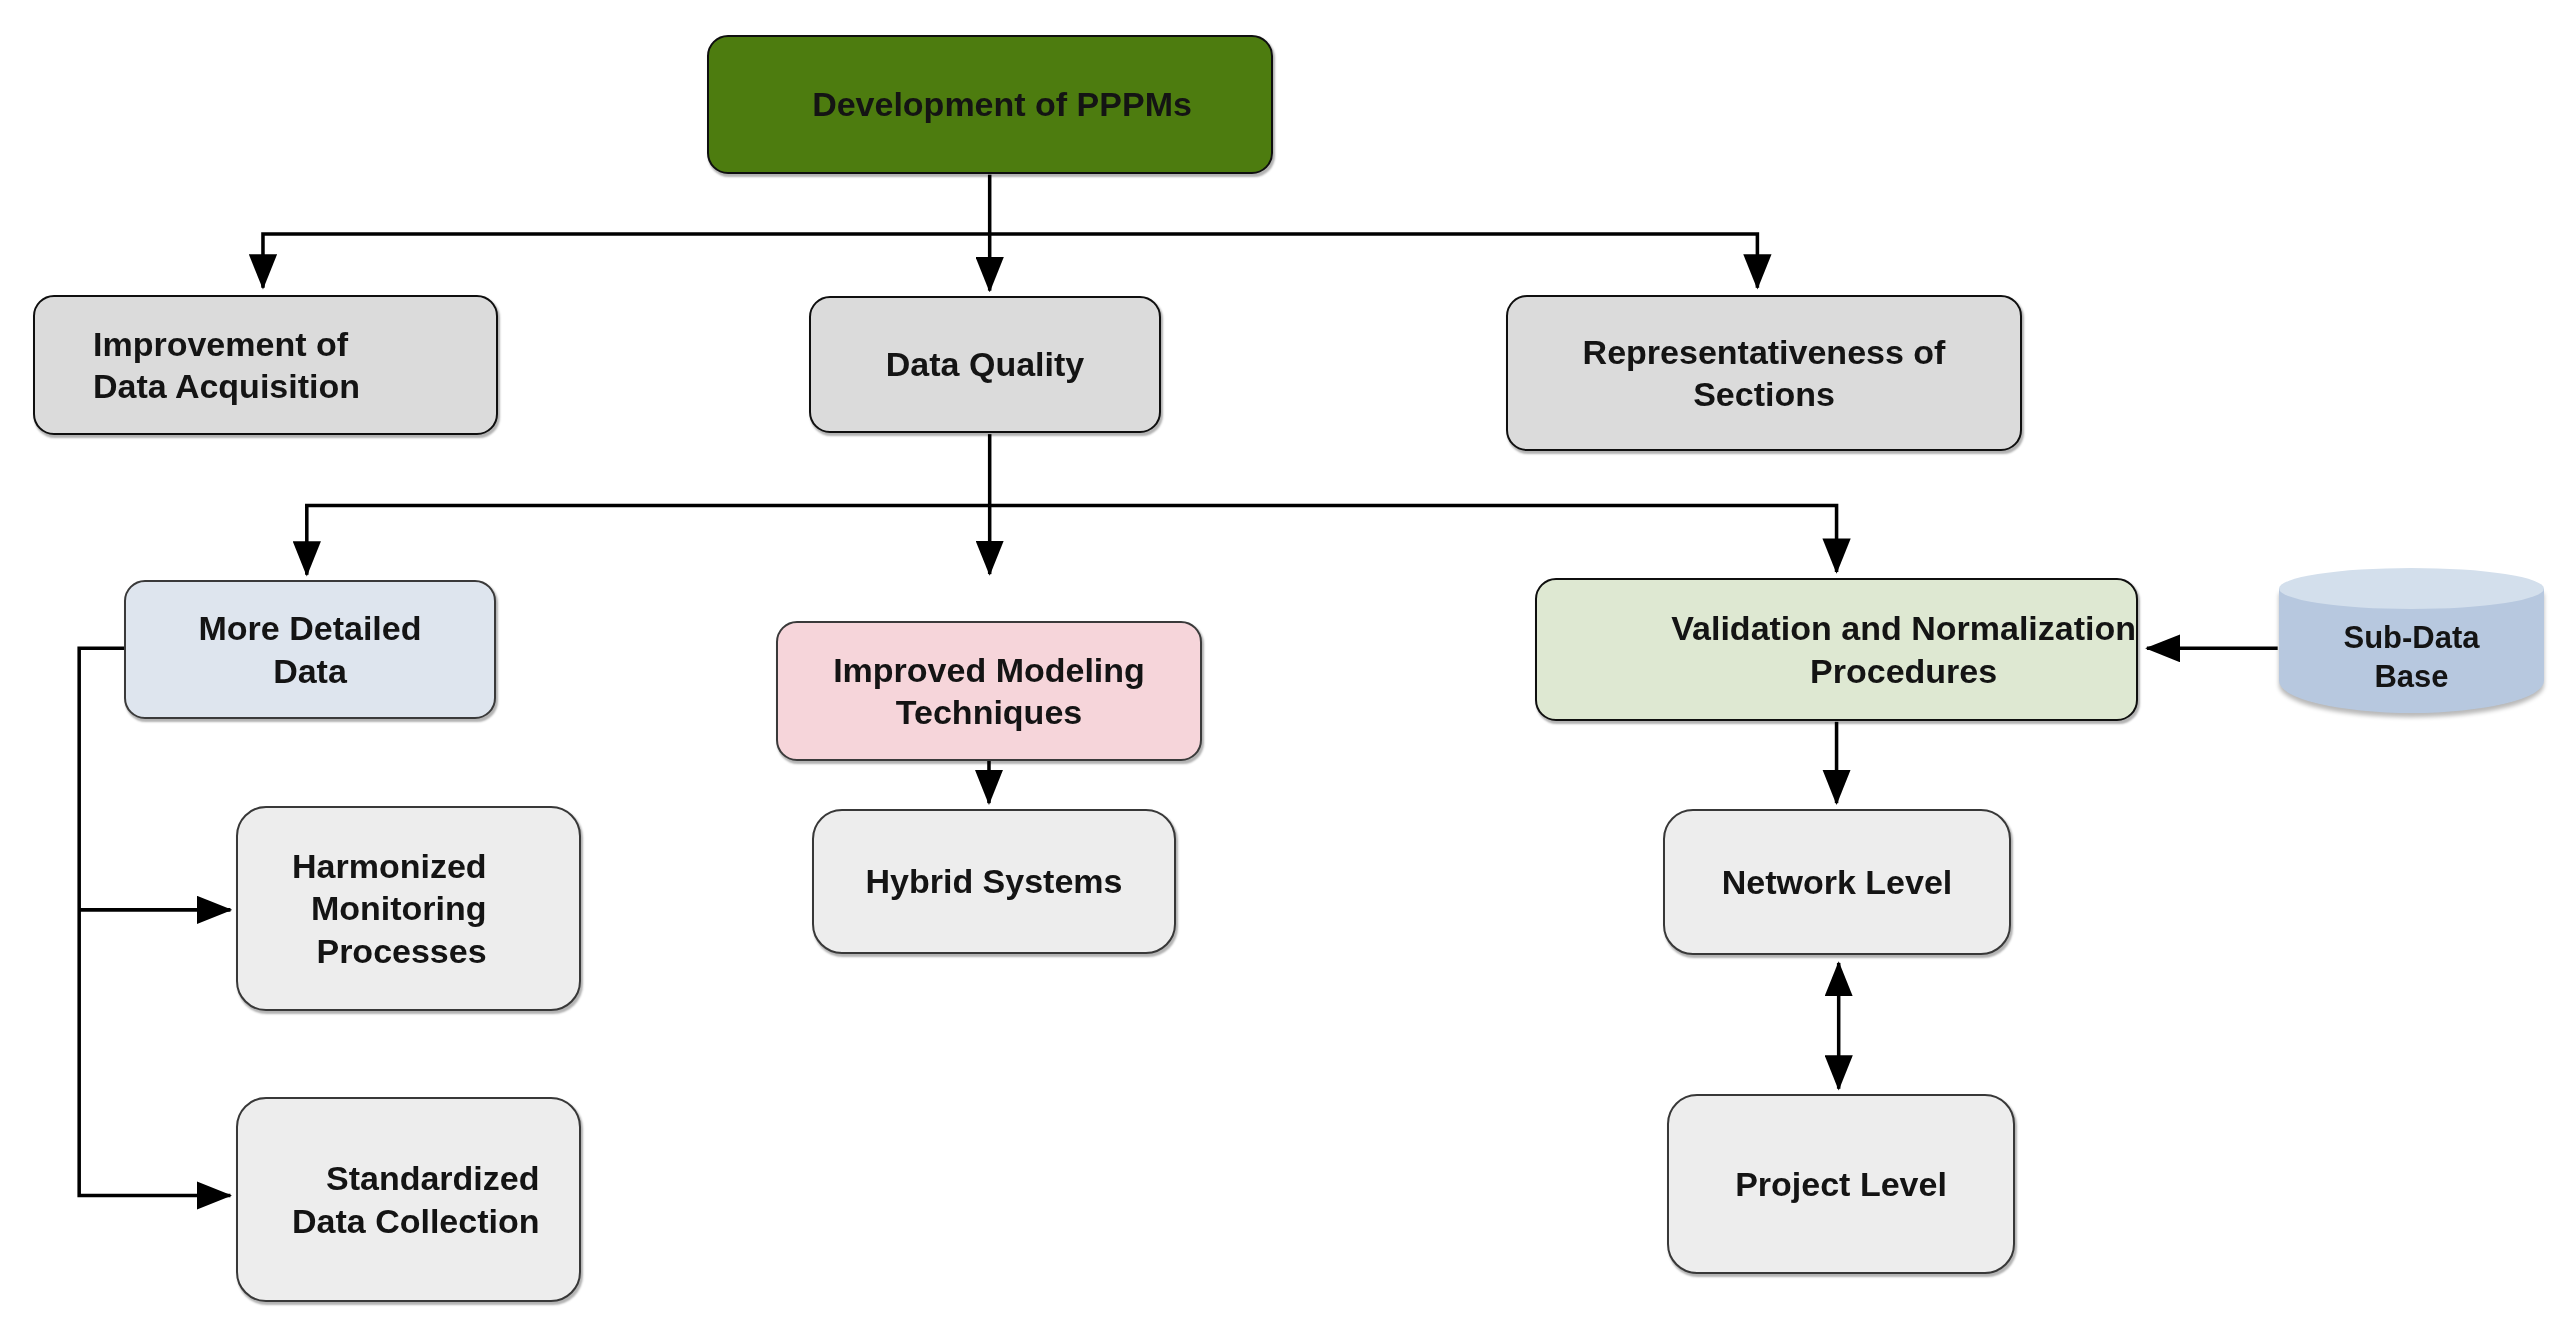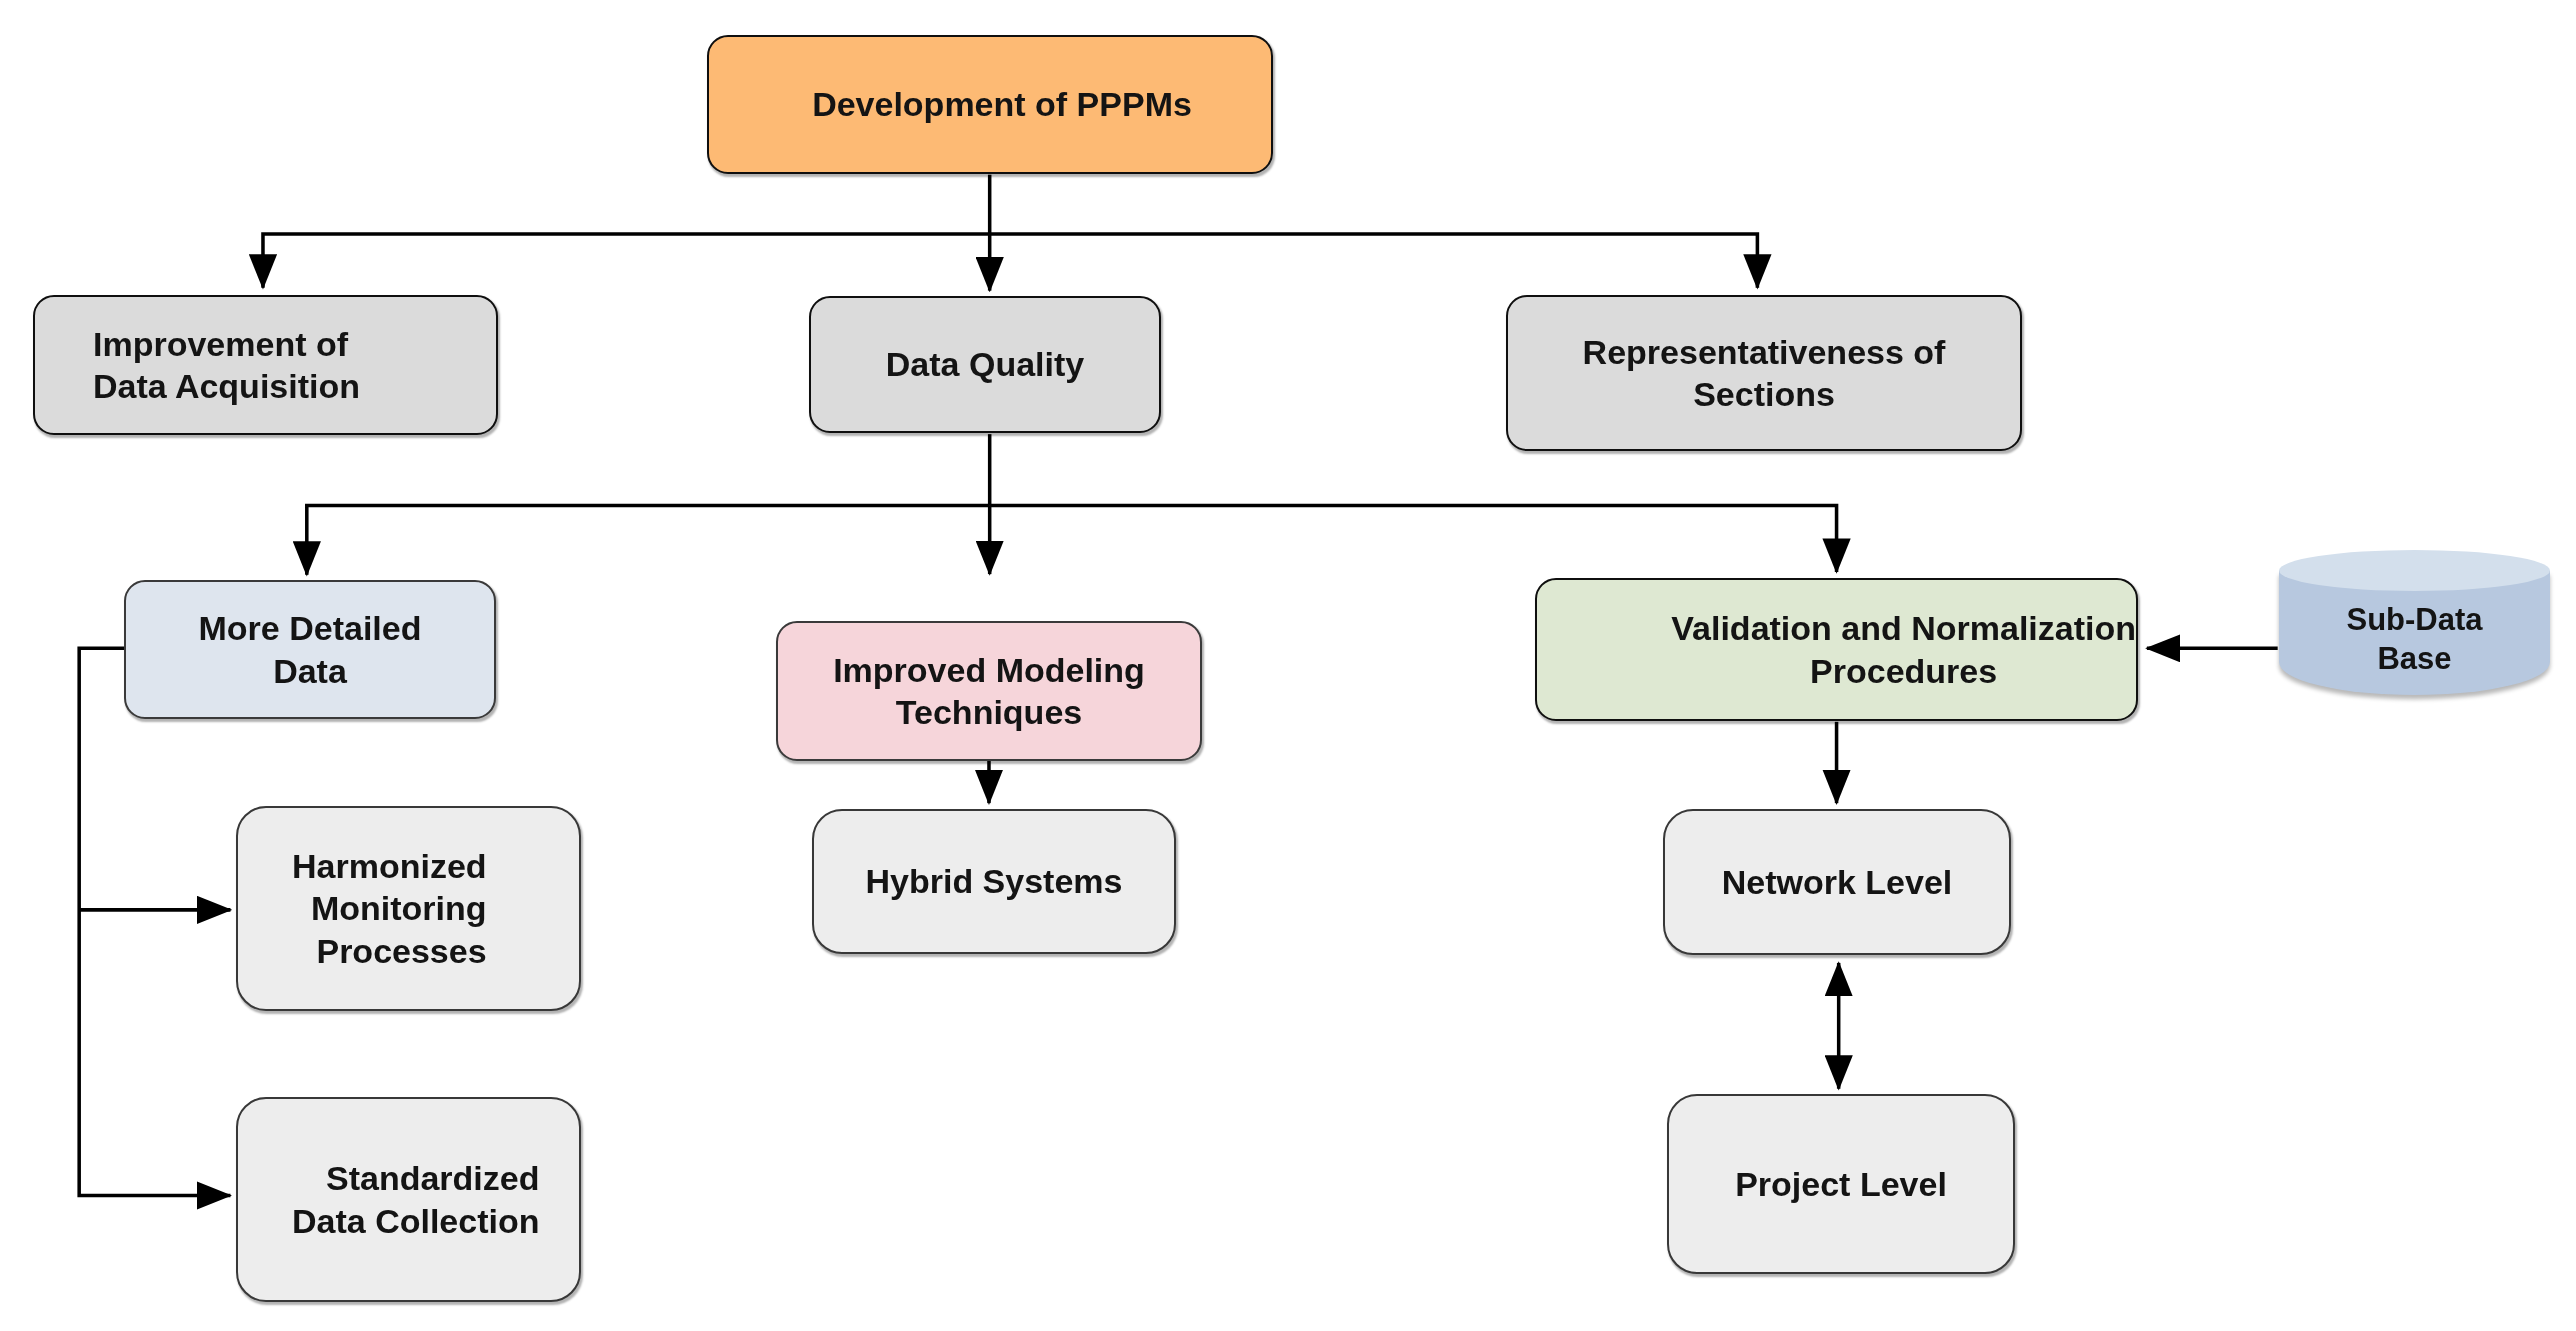--- a/index.html
+++ b/index.html
@@ -101,21 +101,21 @@
 
       <path d="M 1399 1021 L 1399 1136" marker-end="url(#arrow)"></path>
       <path d="M 2598 1021 L 2598 1136" marker-end="url(#arrow)"></path>
 
       <path d="M 2601 1362 L 2601 1540" marker-start="url(#arrow)" marker-end="url(#arrow)"></path>
 
       <path d="M 3222 917 L 3037 917" marker-end="url(#arrow)"></path>
     </g>
   </svg>
 
-  <div class="node" style="left: 707px; top: 35px; width: 566px; height: 139px; background-color: #fdba74; padding-left: 24px;">
+  <div class="node" style="left: 707px; top: 35px; width: 566px; height: 139px; background-color: #4d7c0f; padding-left: 24px;">
     <span class="lbl">Development of PPPMs</span>
   </div>
 
   <div class="node align-left pad-improvement" style="left: 33px; top: 295px; width: 465px; height: 140px; background-color: rgb(219, 219, 219);">
     <span class="lbl">Improvement of
 Data Acquisition</span>
   </div>
 
   <div class="node" style="left: 809px; top: 296px; width: 352px; height: 137px; background-color: rgb(219, 219, 219);">
     <span class="lbl">Data Quality</span>
@@ -134,21 +134,21 @@
   <div class="node soft-border" style="left: 776px; top: 580px; width: 426px; height: 140px; background-color: rgb(246, 213, 218); margin-top: 41px;">
     <span class="lbl">Improved Modeling
 Techniques</span>
   </div>
 
   <div class="node" style="left: 1535px; top: 578px; width: 603px; height: 143px; background-color: rgb(222, 232, 210); justify-content: flex-end;">
     <span class="lbl">Validation and Normalization
 Procedures</span>
   </div>
 
-  <div class="cylinder" style="left:2279px; top:550px; width:271px; height:145px;">
+  <div class="cylinder" style="left:2279px; top:568px; width:233px; height:145px;padding-left:32px;">
     <div class="cyl-body" style="background-color: rgb(183, 200, 223);"></div>
     <div class="cyl-top" style="background-color: rgb(211, 223, 236);"></div>
     <div class="cyl-label">Sub-Data
 Base</div>
   </div>
 
   <div class="node leaf align-left pad-leaf" style="left: 236px; top: 806px; width: 345px; height: 205px; background-color: rgb(237, 237, 237);">
     <span class="lbl">Harmonized
 Monitoring
 Processes</span>

